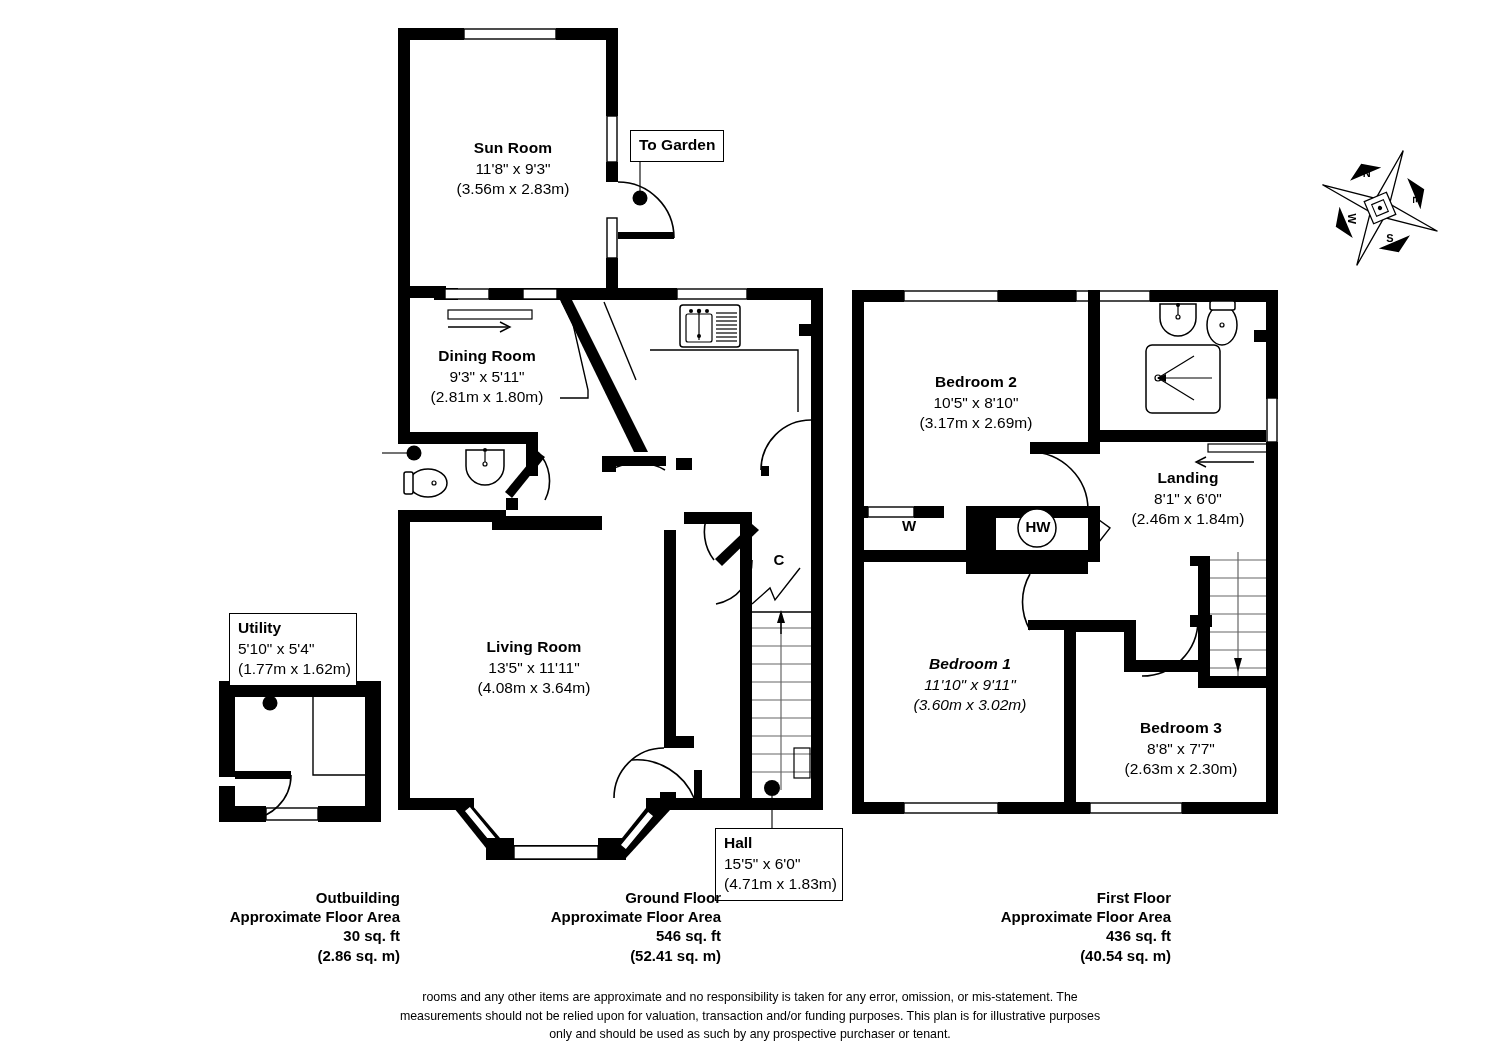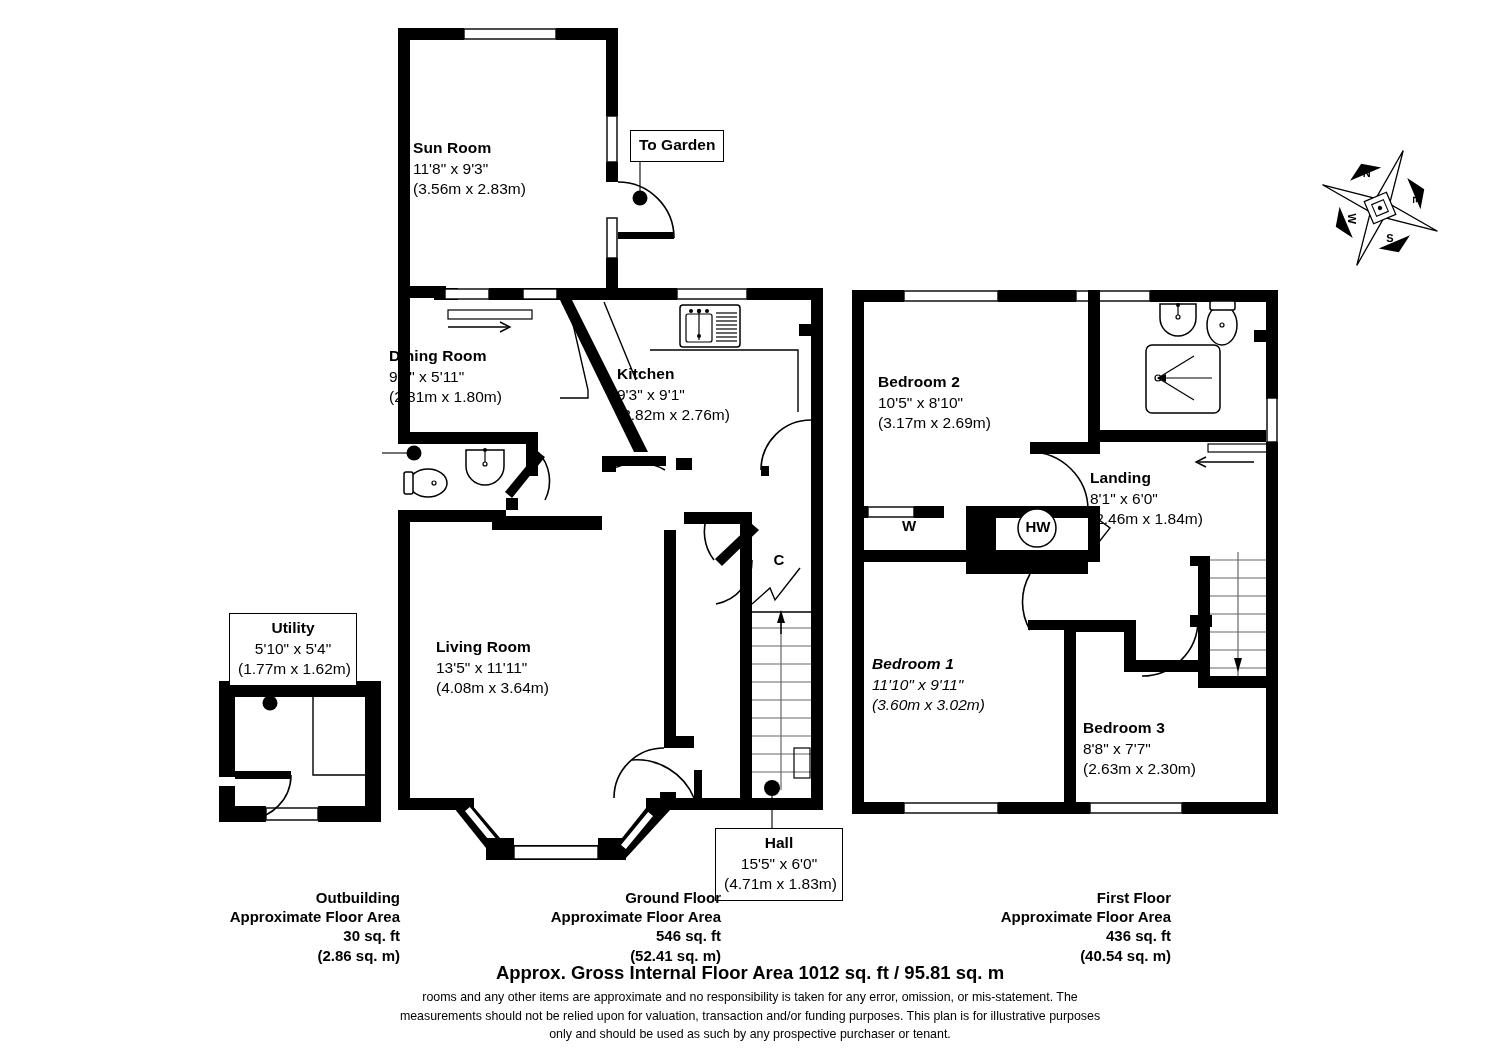--- a/index.html
+++ b/index.html
@@ -31,37 +31,37 @@
   .fixture-thin { fill: none; stroke: #000000; stroke-width: 1.2; }
   .doorarc { fill: none; stroke: #000000; stroke-width: 1.6; }
   .stairline { fill: none; stroke: #666666; stroke-width: 1.2; }
   .leader { fill: none; stroke: #000000; stroke-width: 1.1; }
   .dot { fill: #000000; }
   .winframe { fill: #ffffff; stroke: #000000; stroke-width: 1.4; }
 
   
   .lbl {
     position: absolute;
-    text-align: left;
+    text-align: center;
     line-height: 1.33;
     white-space: nowrap;
   }
   .lbl .name {
     font-weight: bold;
     font-size: 15.5px;
     letter-spacing: .1px;
   }
   .lbl .dim {
     font-size: 15.5px;
   }
   .boxlbl {
     position: absolute;
     border: 1.2px solid #000;
     background: #fff;
-    text-align: center;
+    text-align: left;
     line-height: 1.33;
     padding: 4px 8px 5px 8px;
     white-space: nowrap;
   }
   .boxlbl .name { font-weight: bold; font-size: 15.5px; }
   .boxlbl .dim { font-size: 15.5px; }
 
   .tinylbl {
     position: absolute;
     font-weight: bold;
@@ -445,25 +445,20 @@
   <div class="boxlbl" style="left:630px; top:130px;">
     <div class="name">To Garden</div>
   </div>
 
   <div class="lbl" style="left:389px; top:346px; width:196px;">
     <div class="name">Dining Room</div>
     <div class="dim">9'3" x 5'11"</div>
     <div class="dim">(2.81m x 1.80m)</div>
   </div>
 
-  <div class="lbl" style="left:617px; top:364px; width:196px;">
-    <div class="name">Kitchen</div>
-    <div class="dim">9'3" x 9'1"</div>
-    <div class="dim">(2.82m x 2.76m)</div>
-  </div>
 
 
   <div class="boxlbl" style="left:229px; top:613px; width:110px;">
     <div class="name">Utility</div>
     <div class="dim">5'10" x 5'4"</div>
     <div class="dim">(1.77m x 1.62m)</div>
   </div>
 
   <div class="lbl" style="left:436px; top:637px; width:196px;">
     <div class="name">Living Room</div>
@@ -522,21 +517,20 @@
     <div>(52.41 sq. m)</div>
   </div>
 
   <div class="areablock" style="left:955px; top:888px; width:216px;">
     <div>First Floor</div>
     <div>Approximate Floor Area</div>
     <div>436 sq. ft</div>
     <div>(40.54 sq. m)</div>
   </div>
 
-  <div class="gross" style="top:962px;">Approx. Gross Internal Floor Area 1012 sq. ft / 95.81 sq. m</div>
 
   <div class="disclaimer" style="top:988px;">
     <div>rooms and any other items are approximate and no responsibility is taken for any error, omission, or mis-statement. The</div>
     <div>measurements should not be relied upon for valuation, transaction and/or funding purposes. This plan is for illustrative purposes</div>
     <div>only and should be used as such by any prospective purchaser or tenant.</div>
   </div>
 
 </div>
 
 </body></html>

